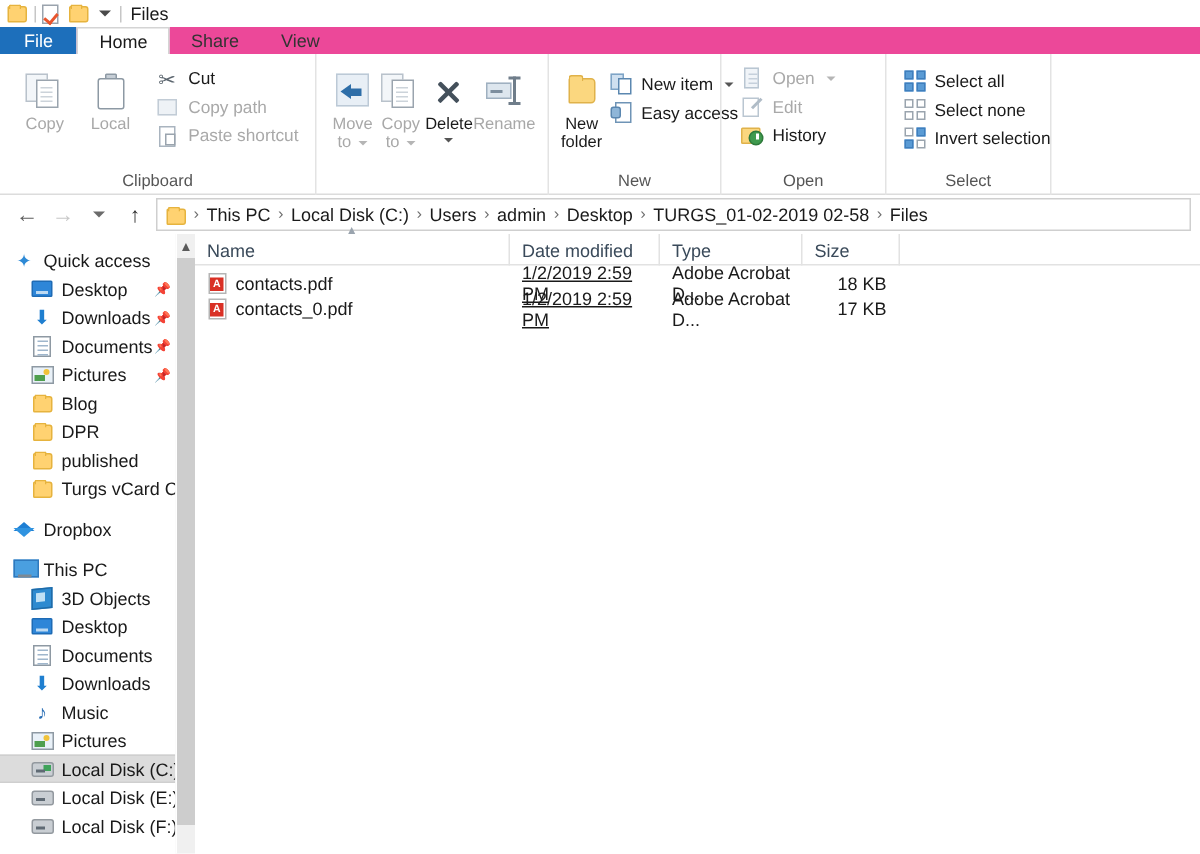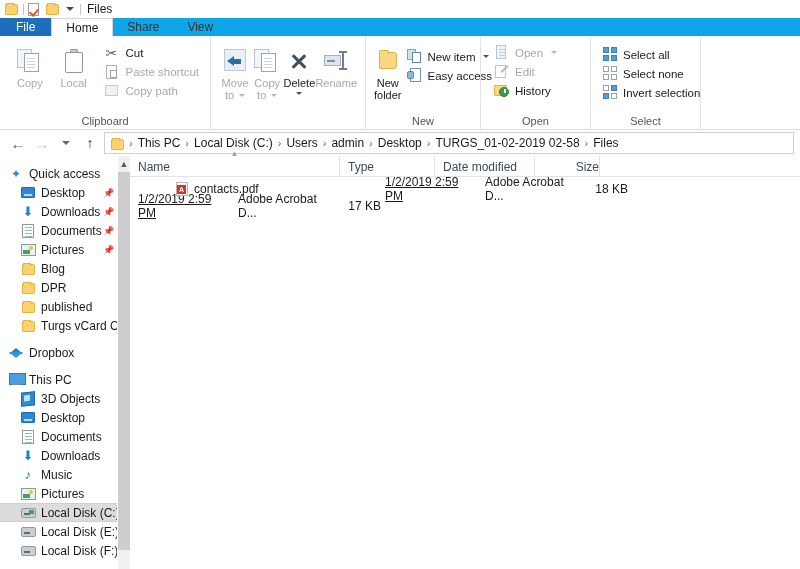--- a/index.html
+++ b/index.html
@@ -40,21 +40,21 @@
     transform:rotate(40deg);
   }
   .qat-sep { width:1px; height:11px; background:#c6c6c6; }
   .qat-caret {
     width:0;height:0;border-left:4px solid transparent;border-right:4px solid transparent;
     border-top:4px solid #4a4a4a; margin: 0 2px;
   }
   .win-title { font-size:12px; color:#1a1a1a; margin-left:2px; }
 
   
-  .tabs { height:18px; display:flex; align-items:stretch; background:#0ea5e9; position:relative; }
+  .tabs { height:18px; display:flex; align-items:stretch; background:#ec4899; position:relative; }
   .tab {
     display:flex;align-items:center;justify-content:center;
     font-size:12px; color:#333; padding:0 14px; height:18px;
   }
   .tab.file { background:#1d6fbb; color:#fff; padding:0 16px; }
   .tab.active { background:#fff; color:#1a1a1a; border-left:1px solid #d4d4d4;
     border-right:1px solid #d4d4d4; border-top:1px solid #d4d4d4; }
 
   
   .ribbon {
@@ -243,27 +243,27 @@
   .sb-sb-up,.sb-sb-dn { height:16px; display:flex;align-items:center;justify-content:center;color:#5a5a5a;font-size:9px; background:#f0f0f0;}
   .sb-sb-thumb{ position:absolute;left:0;right:0;background:#cdcdcd; }
 
   
   .filelist { flex:1; position:relative; background:#fff; }
   .colhdr { height:21px; display:flex; background:#fff; border-bottom:1px solid #e2e2e2; position:relative; }
   .col {
     font-size:12px; color:#3a4a5a; display:flex; align-items:center; padding-left:8px;
     border-right:1px solid #e2e2e2; height:21px; position:relative;
   }
-  .col.c-name{ width:210px; } .col.c-date{ width:100px; } .col.c-type{ width:95px; } .col.c-size{ width:65px;justify-content:flex-end; }
+  .col.c-name{ width:210px; } .col.c-date{ width:100px; } .col.c-type{ width:95px; } .col.c-size{ width:65px; }
   .col.c-rest{ flex:1; border-right:none; }
   .sort-caret{
     position:absolute; left:0; right:0; top:-5px; text-align:center; font-size:8px; color:#9aa4ae; height:6px; line-height:6px;
   }
   .filerow { height:17px; display:flex; align-items:center; font-size:12px; color:#1a1a1a; }
-  .fr-name{ width:210px; display:flex; align-items:flex-end; gap:6px; padding-left:9px;margin-left:37px; }
+  .fr-name{ width:210px; display:flex; align-items:flex-end; gap:6px; padding-left:9px; }
   .fr-date{ width:100px; padding-left:8px;text-decoration:underline; }
   .fr-type{ width:95px; padding-left:8px; }
   .fr-size{ width:65px; text-align:right; padding-right:9px; }
   .pdf-ico{ position:relative; width:12px;height:14px;flex:none; }
   .pdf-ico .pg{ position:absolute;left:0;top:0;width:12px;height:14px;background:#fff;border:1px solid #b4b4b4; }
   .pdf-ico .mk{ position:absolute;left:1px;top:3px;width:9px;height:9px;background:#d93025;
     color:#fff;font-size:7px;line-height:9px;text-align:center;font-weight:bold; }
   .fr-spacer{ height:3px; }
 </style>
 </head>
@@ -318,33 +318,33 @@
         </div>
         <div class="small-col" style="margin-left:6px">
           <div class="small-btn">
             <span class="g">
                 <span class="scissors">✂</span>
               </span>
             <span>Cut</span>
           </div>
           <div class="small-btn dim">
             <span class="g">
+                <span class="copypath-ico">
+                  <span class="p"></span>
+                </span>
+              </span>
+            <span>Copy path</span>
+          </div>
+          <div class="small-btn dim">
+            <span class="g">
                 <span class="pasteshort-ico">
                   <span class="p"></span>
                 </span>
               </span>
             <span>Paste shortcut</span>
-          </div>
-          <div class="small-btn dim">
-            <span class="g">
-                <span class="copypath-ico">
-                  <span class="p"></span>
-                </span>
-              </span>
-            <span>Copy path</span>
           </div>
         </div>
       </div>
       <div class="rgroup-label">Clipboard</div>
     </div>
 
     <div class="rgroup" style="width:155px">
       <div class="rgroup-body">
         <div class="big-btn dim" style="width:40px">
           <div class="glyph">
@@ -693,25 +693,25 @@
       <div class="sb-sb-thumb" style="top:16px;height:378px"></div>
 
     </div>
 
     <div class="filelist">
       <div class="colhdr">
         <div class="col c-name">
           <span class="sort-caret">▲</span>
           <span>Name</span>
         </div>
+        <div class="col c-date">
+          <span>Date modified</span>
+        </div>
         <div class="col c-type">
           <span>Type</span>
-        </div>
-        <div class="col c-date">
-          <span>Date modified</span>
         </div>
         <div class="col c-size">
           <span>Size</span>
         </div>
         <div class="col c-rest"></div>
       </div>
 
       <div class="fr-spacer"></div>
 
       <div class="filerow">
@@ -721,20 +721,27 @@
               <span class="mk">A</span>
           </span>
           <span>contacts.pdf</span>
         </div>
         <div class="fr-date">1/2/2019 2:59 PM</div>
         <div class="fr-type">Adobe Acrobat D...</div>
         <div class="fr-size">18 KB</div>
       </div>
 
       <div class="filerow">
+        <div class="fr-name">
+          <span class="pdf-ico">
+            <span class="pg"></span>
+              <span class="mk">A</span>
+          </span>
+          <span>contacts_0.pdf</span>
+        </div>
         <div class="fr-date">1/2/2019 2:59 PM</div>
         <div class="fr-type">Adobe Acrobat D...</div>
         <div class="fr-size">17 KB</div>
       </div>
 
     </div>
   </div>
 
 </div>
 

